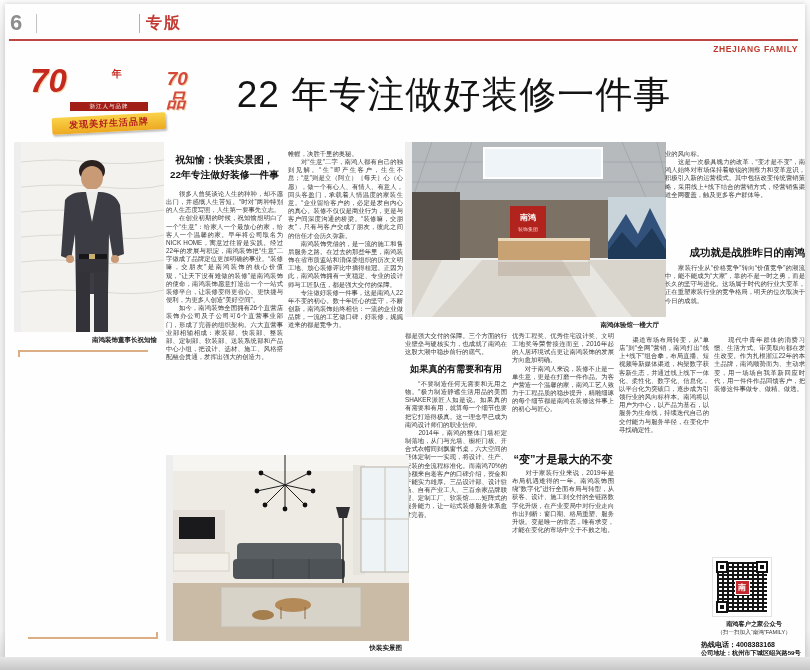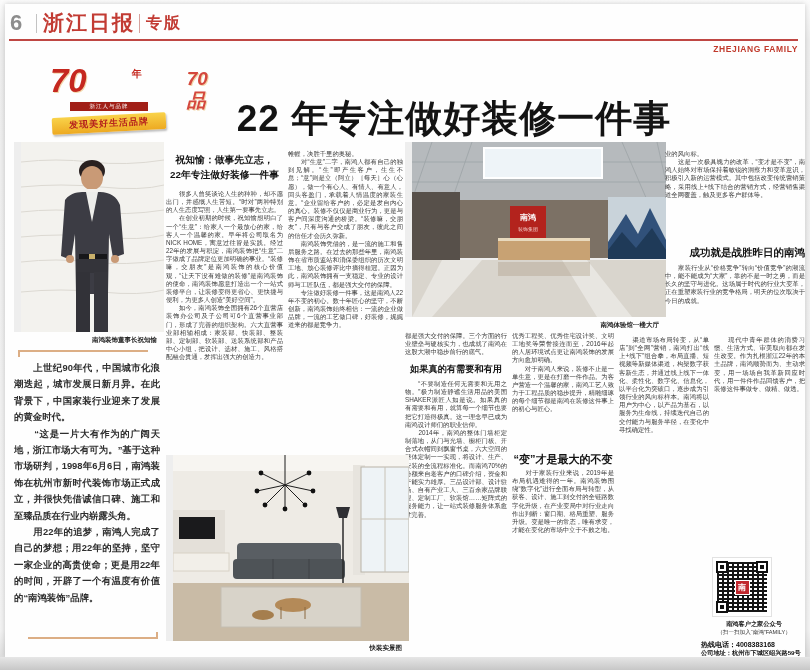--- a/index.html
+++ b/index.html
@@ -17,35 +17,35 @@
   .masthead{left:43px;top:9px;font-size:21px;font-weight:bold;color:#c23b33;
             font-family:"DejaVu Serif","Liberation Serif",serif;letter-spacing:2px;}
   .head-sep2{left:139px;top:14px;width:1px;height:19px;background:#d6a29d;}
   .section-label{left:146px;top:13px;font-size:16px;font-weight:bold;color:#c23b33;letter-spacing:2px;}
   .issue-date{left:590px;top:17px;width:208px;text-align:right;font-size:8.5px;color:#7e423a;}
   .masthead-rule{left:9px;top:39px;width:789px;height:2px;background:#bf4743;}
   .daily-en{left:588px;top:44px;width:210px;text-align:right;font-size:8.5px;font-weight:bold;
             color:#c0392b;letter-spacing:.6px;}
   
   .badge{left:50px;top:64px;width:118px;height:104px;}
-  .badge-top{display:flex;align-items:flex-start;justify-content:flex-start;height:40px;gap:44px;}
+  .badge-top{display:flex;align-items:flex-start;justify-content:center;height:40px;gap:44px;}
   .b-num{font-size:33px;line-height:33px;font-weight:900;font-style:italic;color:#c5281f;
          text-shadow:1px 1px 0 #f3d8ad;}
   .b-unit{font-size:10px;color:#c5281f;margin:3px 1px 0 1px;font-weight:bold;}
   .b-rest{font-size:19px;line-height:22px;font-weight:900;font-style:italic;color:#d4483e;margin-top:4px;
           text-shadow:1px 1px 0 #f3d8ad;}
   .badge-band{margin:-2px auto 0 auto;width:78px;height:9px;background:#a11f17;color:#fff;
               font-size:5.5px;line-height:9px;text-align:center;letter-spacing:1px;}
   .badge-ribbon{margin:4px auto 0 auto;width:114px;height:17px;
               background:linear-gradient(#f9d34a,#eda921);transform:rotate(-3deg);
               color:#b5211d;font-weight:bold;font-size:9px;line-height:17px;text-align:center;
               letter-spacing:1px;border-radius:2px;box-shadow:1px 2px 2px rgba(0,0,0,.25);}
   
   .main-headline{left:178px;top:70px;width:552px;text-align:center;font-size:37px;
-                 font-weight:700;color:#131313;letter-spacing:1px;margin-top:24px;}
+                 font-weight:400;color:#131313;letter-spacing:1px;}
   
   .photo{overflow:hidden;background:#eee;padding-left:7px;}
   .photo svg{display:block;}
   .photo-portrait{left:14px;top:142px;width:143px;height:190px;}
   .portrait-caption{left:14px;top:336px;width:143px;text-align:right;font-size:6.5px;
                     font-weight:bold;color:#222;}
   .photo-hall{left:405px;top:142px;width:254px;height:175px;}
   .hall-caption{left:405px;top:321px;width:254px;text-align:right;font-size:6.5px;
                 font-weight:bold;color:#222;}
   .photo-living{left:166px;top:455px;width:236px;height:186px;}
@@ -93,21 +93,20 @@
   .address{left:701px;top:649px;width:110px;font-size:6.2px;font-weight:bold;color:#111;}
 </style>
 </head>
 <body>
 
 <div class="page">
   <div class="paper abs"></div>
 
   <div class="abs page-num">6</div>
   <div class="abs head-sep"></div>
-  <div class="abs masthead">浙江日报</div>
   <div class="abs head-sep2"></div>
   <div class="abs section-label">专版</div>
   <div class="abs masthead-rule"></div>
   <div class="abs daily-en">ZHEJIANG FAMILY</div>
 
   <div class="abs badge">
     <div class="badge-top">
       <span class="b-num">70</span>
       <span class="b-unit">年</span>
       <span class="b-rest">70品</span>
@@ -139,26 +138,23 @@
       <rect x="55" y="117" width="32" height="14" fill="#34343a"></rect>
       <rect x="55" y="130" width="14" height="60" fill="#323238"></rect>
       <rect x="73" y="130" width="14" height="60" fill="#36363c"></rect>
       <circle cx="49" cy="117" r="4" fill="#c99a76"></circle>
       <circle cx="94" cy="117" r="4" fill="#c99a76"></circle>
     </svg>
   </div>
   <div class="abs portrait-caption">南鸿装饰董事长祝知愉</div>
 
   <div class="abs bracket-top"></div>
-  <div class="abs intro-text">　　上世纪90年代，中国城市化浪潮迭起，城市发展日新月异。在此背景下，中国家装行业迎来了发展的黄金时代。
-　　“这是一片大有作为的广阔天地，浙江市场大有可为。”基于这种市场研判，1998年6月6日，南鸿装饰在杭州市新时代装饰市场正式成立，并很快凭借诚信口碑、施工和至臻品质在行业内崭露头角。
-　　用22年的追梦，南鸿人完成了自己的梦想；用22年的坚持，坚守一家企业的高贵使命；更是用22年的时间，开辟了一个有温度有价值的“南鸿装饰”品牌。</div>
   <div class="abs bracket-bottom"></div>
 
-  <div class="abs colhead colA-head">祝知愉：做事先立志，
+  <div class="abs colhead colA-head">祝知愉：快装实景图，
 22年专注做好装修一件事</div>
   <div class="abs tiny colA-body">　　很多人曾笑谈论人生的种种，却不愿出门，并感慨人生苦短。“时对”两种特别的人生态度写照，人生第一要事先立志。
 　　在创业初期的时候，祝知愉想明白了一个“生意”：给家人一个最放心的家，给客人一个温馨的家。早年将公司取名为NICK HOME，寓意过往皆是实践。经过22年的发展与积淀，南鸿装饰把“生意”二字做成了品牌定位更加明确的事业。“装修嘛，交朋友”是南鸿装饰的核心价值观，“让天下没有难做的装修”是南鸿装饰的使命，南鸿装饰愿意打造出一个一站式装修平台，让装修变得更省心、更快捷与便利，为更多人创造“美好空间”。
 　　如今，南鸿装饰全国拥有26个直营店装饰办公司及子公司可6个直营事业部门，形成了完善的组织架构。六大直营事业部相辅相成：家装部、快装部、整装部、定制部、软装部、送装系统部和产品中心小组，把设计、选材、施工、风格搭配融会贯通，发挥出强大的创造力。</div>
 
   <div class="abs tiny colB-body">帷幄，决胜千里的奥秘。
 　　对“生意”二字，南鸿人都有自己的独到见解。“生”即产生客户，生生不息；“意”则是立（阿立）［每天］心（心愿），做一个有心人、有情人、有意人，回头客盈门，承载着人情温度的家装生意。“企业留给客户的，必定是发自内心的真心。装修不仅仅是商业行为，更是与客户间深度沟通的桥梁。“装修嘛，交朋友”，只有与客户交成了朋友，彼此之间的信任才会历久弥新。
 　　南鸿装饰凭借的，是一流的施工和售后服务之路。在过去的那些年里，南鸿装饰在省市质监站和消保委组织的历次文明工地、放心装修评比中摘得桂冠。正因为此，南鸿装饰拥有一支稳定、专业的设计师与工匠队伍，都是强大交付的保障。
 　　专注做好装修一件事，这是南鸿人22年不变的初心。数十年匠心的坚守，不断创新，南鸿装饰始终相信：一流的企业做品牌，一流的工艺做口碑，好装修，娓娓道来的都是竞争力。</div>
 

